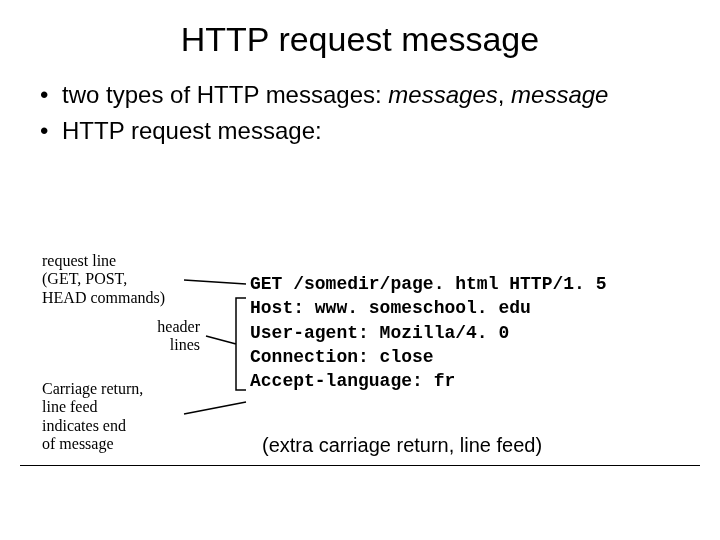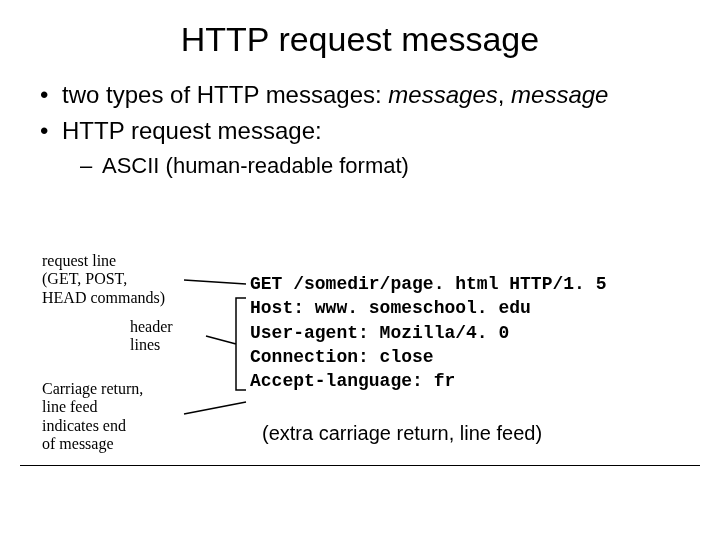--- a/index.html
+++ b/index.html
@@ -22,39 +22,38 @@
 
 <div class="slide">
 
   <div class="title">HTTP request message</div>
 
   <div class="bullets">
     <div class="b1">
       <span>two types of HTTP messages: </span><span class="it">messages</span><span>, </span><span class="it">message</span>
     </div>
     <div class="b1">HTTP request message:</div>
-    <div class="sub">ASCII (human-readable format)</div>
   </div>
 
   <div class="ann" style="top:252px;left:42px;width:140px">request line<br>(GET, POST,<br>HEAD commands)</div>
-  <div class="ann" style="top:318px;left:130px;width:70px;">header<br>lines</div>
+  <div class="ann" style="top:318px;left:130px;width:70px;text-align:right">header<br>lines</div>
   <div class="ann" style="top:380px;left:42px;width:140px">Carriage return,<br>line feed<br>indicates end<br>of message</div>
 
   <svg class="brackets" style="top:0;left:0" width="720" height="540">
 
     <path d="M246 298 L236 298 L236 390 L246 390 M236 344 L206 336" stroke="#000" fill="none" stroke-width="1.5"></path>
 
     <path d="M184 280 L246 284" stroke="#000" fill="none" stroke-width="1.5"></path>
 
     <path d="M184 414 L246 402" stroke="#000" fill="none" stroke-width="1.5"></path>
   </svg>
 
   <div class="code" style="top:272px;left:250px"><span>GET /somedir/page. html HTTP/1. 5</span>
 <span>Host: www. someschool. edu</span>
 <span>User-agent: Mozilla/4. 0</span>
 <span>Connection: close</span>
 <span>Accept-language: fr</span></div>
 
-  <div class="extra" style="top:422px;left:262px">(extra carriage return, line feed)</div>
+  <div class="extra" style="top:434px;left:262px">(extra carriage return, line feed)</div>
 
   <div class="hr" style="top:465px"></div>
 
 </div>
 
 </body></html>

